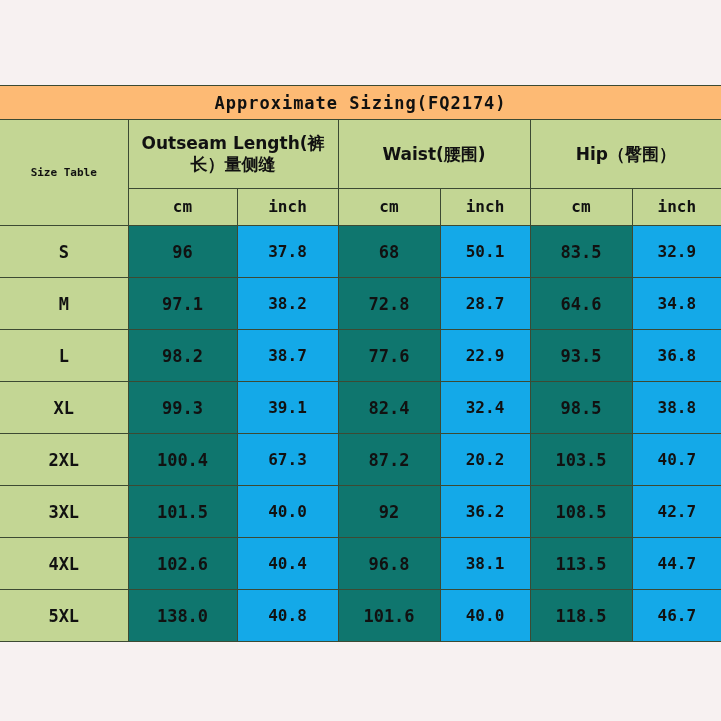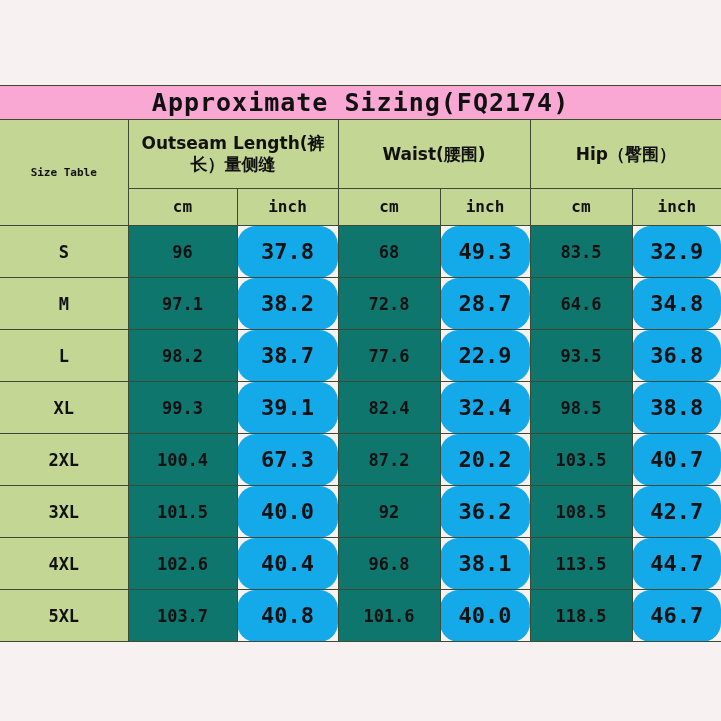--- a/index.html
+++ b/index.html
@@ -27,23 +27,23 @@
     border: 1px solid #3c4a33;
     text-align: center;
     vertical-align: middle;
     color: #111111;
     font-weight: bold;
     padding: 0;
   }
 
   
   .title-cell {
-    background: #f9a8d4;
+    background: #fdba74;
     height: 33px;
-    font-size: 25px;
+    font-size: 17px;
     letter-spacing: 1px;
     border-left: none !important;
     border-right: none !important;
     margin-top: 23px;
   }
 
   
   .hdr {
     background: #c3d694;
     font-size: 17px;
@@ -51,21 +51,21 @@
   }
   .hdr-group { height: 68px; }
   .hdr-size  { font-size: 11px; }
   .hdr-unit  { height: 36px; font-size: 16px; margin-top: 36px; }
 
   .cjk { font-family: "DejaVu Sans", "Liberation Sans", sans-serif; }
 
   
   .c-size { background: #c3d694; font-size: 17px; }
   .c-cm   { background: #0f766e; font-size: 17px; }
-  .c-in   { background: #14a9e8; font-size: 22px; border-radius: 19px; }
+  .c-in   { background: #14a9e8; font-size: 16px; }
 
   #size-chart tbody tr { height: 52px; }
 
   
   .edge-l { border-left: none !important; }
   .edge-r { border-right: none !important; }
 </style>
 </head>
 <body>
 
@@ -107,21 +107,21 @@
       <td class="hdr hdr-unit edge-r">inch</td>
     </tr>
   </thead>
 
   <tbody id="chart-body">
       <tr>
         <td class="c-size edge-l">S</td>
         <td class="c-cm">96</td>
         <td class="c-in">37.8</td>
         <td class="c-cm">68</td>
-        <td class="c-in">49.3</td>
+        <td class="c-in">50.1</td>
         <td class="c-cm">83.5</td>
         <td class="c-in edge-r">32.9</td>
       </tr>
       <tr>
         <td class="c-size edge-l">M</td>
         <td class="c-cm">97.1</td>
         <td class="c-in">38.2</td>
         <td class="c-cm">72.8</td>
         <td class="c-in">28.7</td>
         <td class="c-cm">64.6</td>
@@ -167,21 +167,21 @@
         <td class="c-size edge-l">4XL</td>
         <td class="c-cm">102.6</td>
         <td class="c-in">40.4</td>
         <td class="c-cm">96.8</td>
         <td class="c-in">38.1</td>
         <td class="c-cm">113.5</td>
         <td class="c-in edge-r">44.7</td>
       </tr>
       <tr>
         <td class="c-size edge-l">5XL</td>
-        <td class="c-cm">103.7</td>
+        <td class="c-cm">138.0</td>
         <td class="c-in">40.8</td>
         <td class="c-cm">101.6</td>
         <td class="c-in">40.0</td>
         <td class="c-cm">118.5</td>
         <td class="c-in edge-r">46.7</td>
       </tr>
     </tbody>
 </table>
 
 </body></html>

